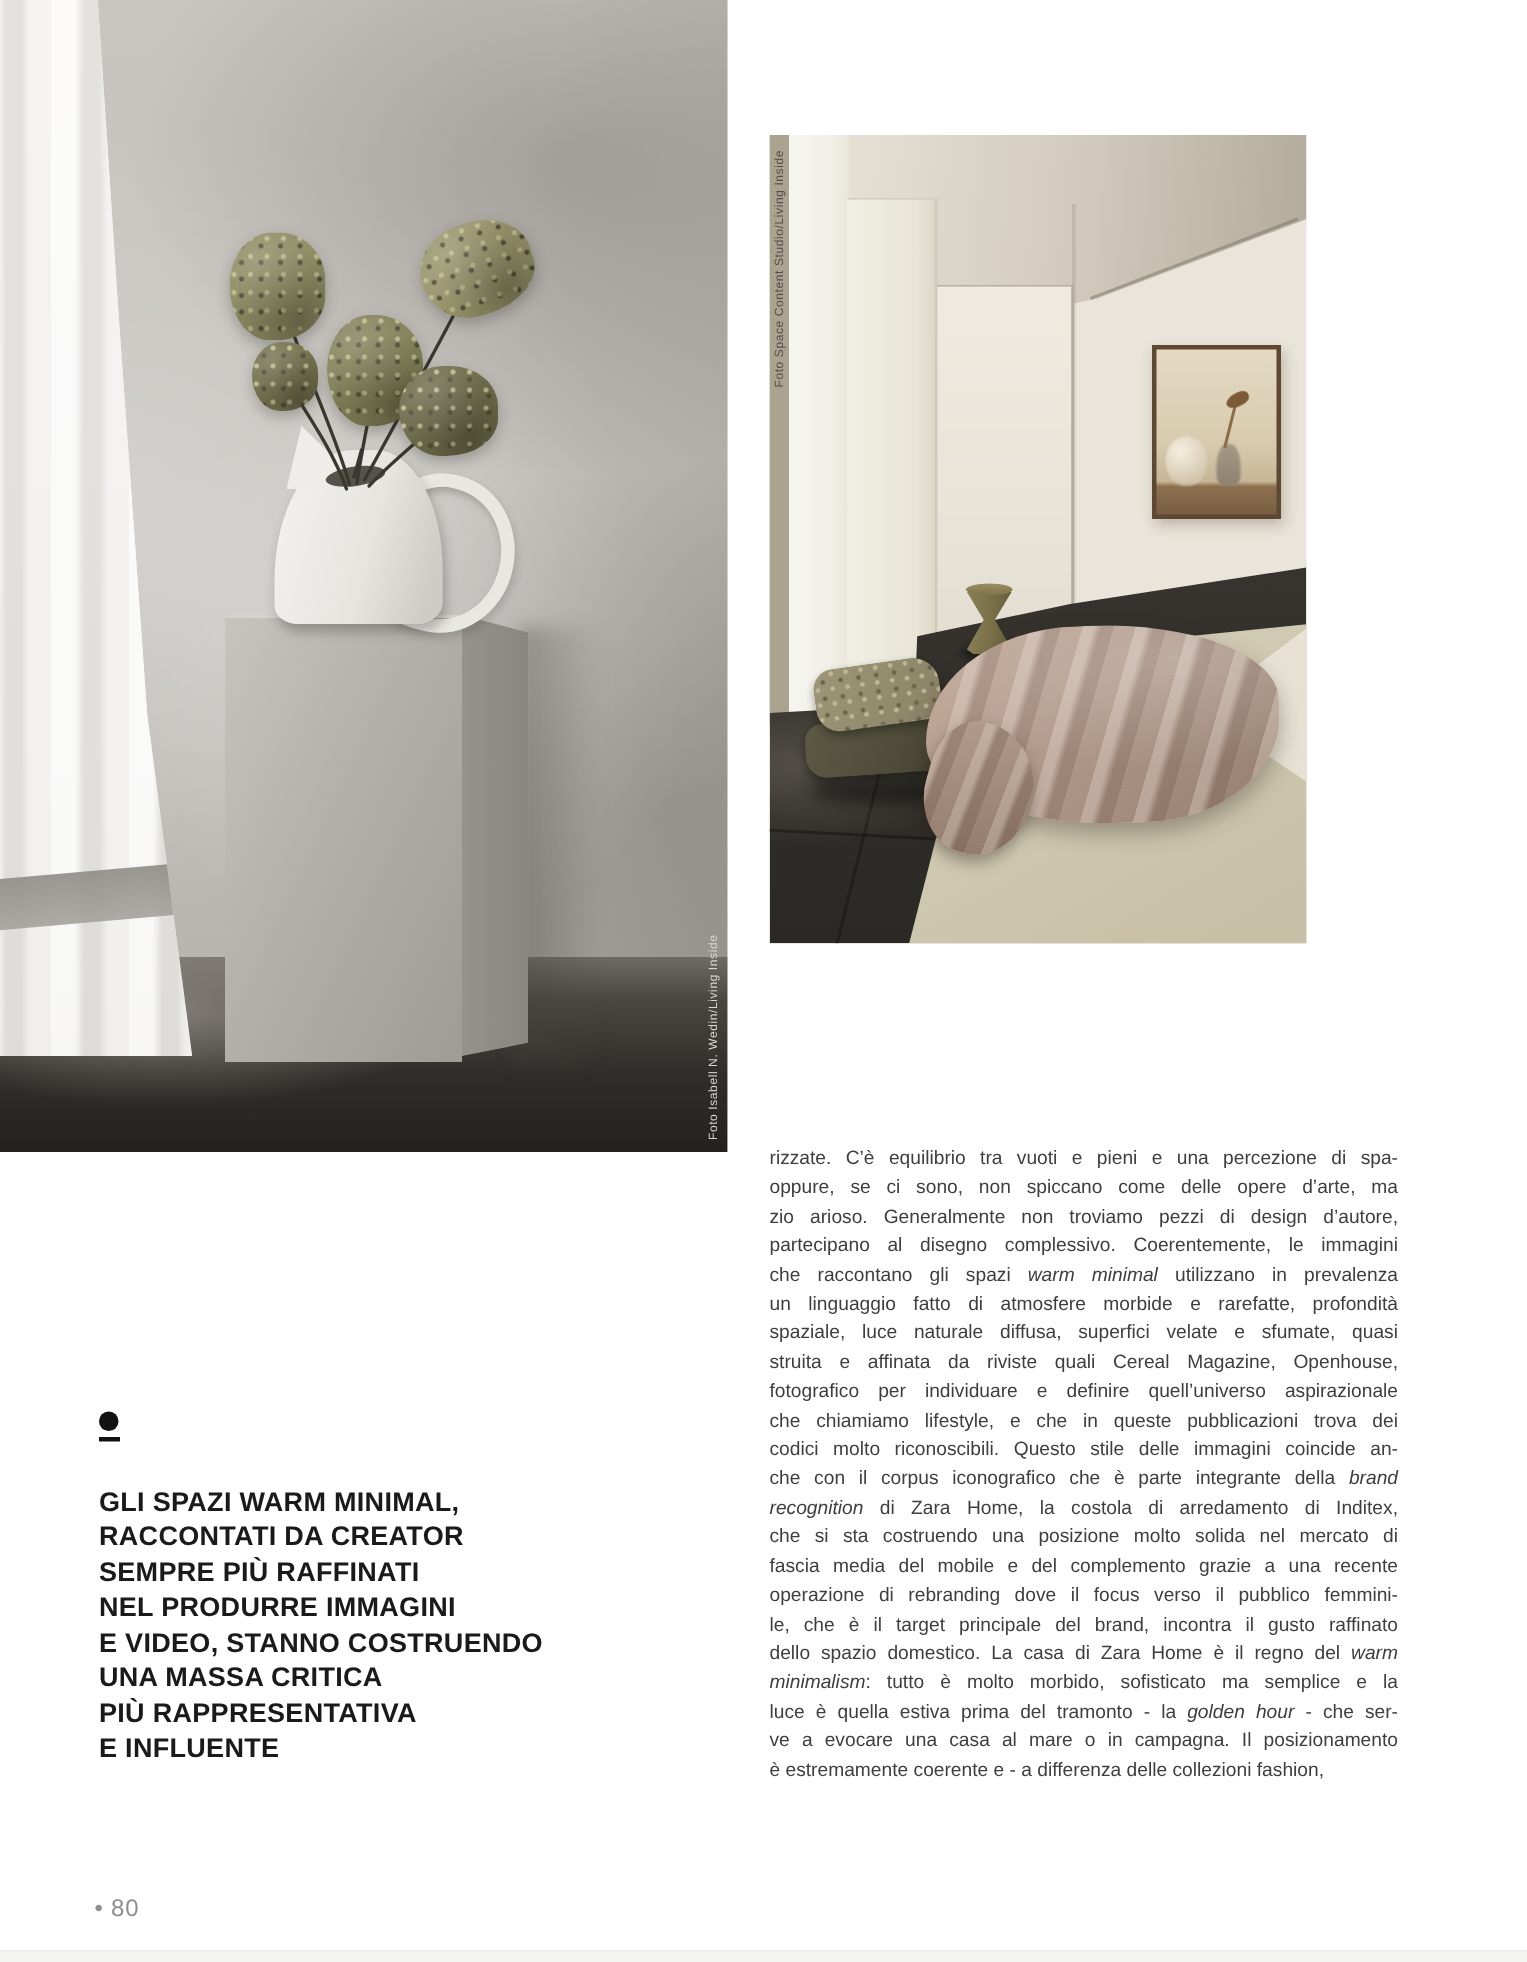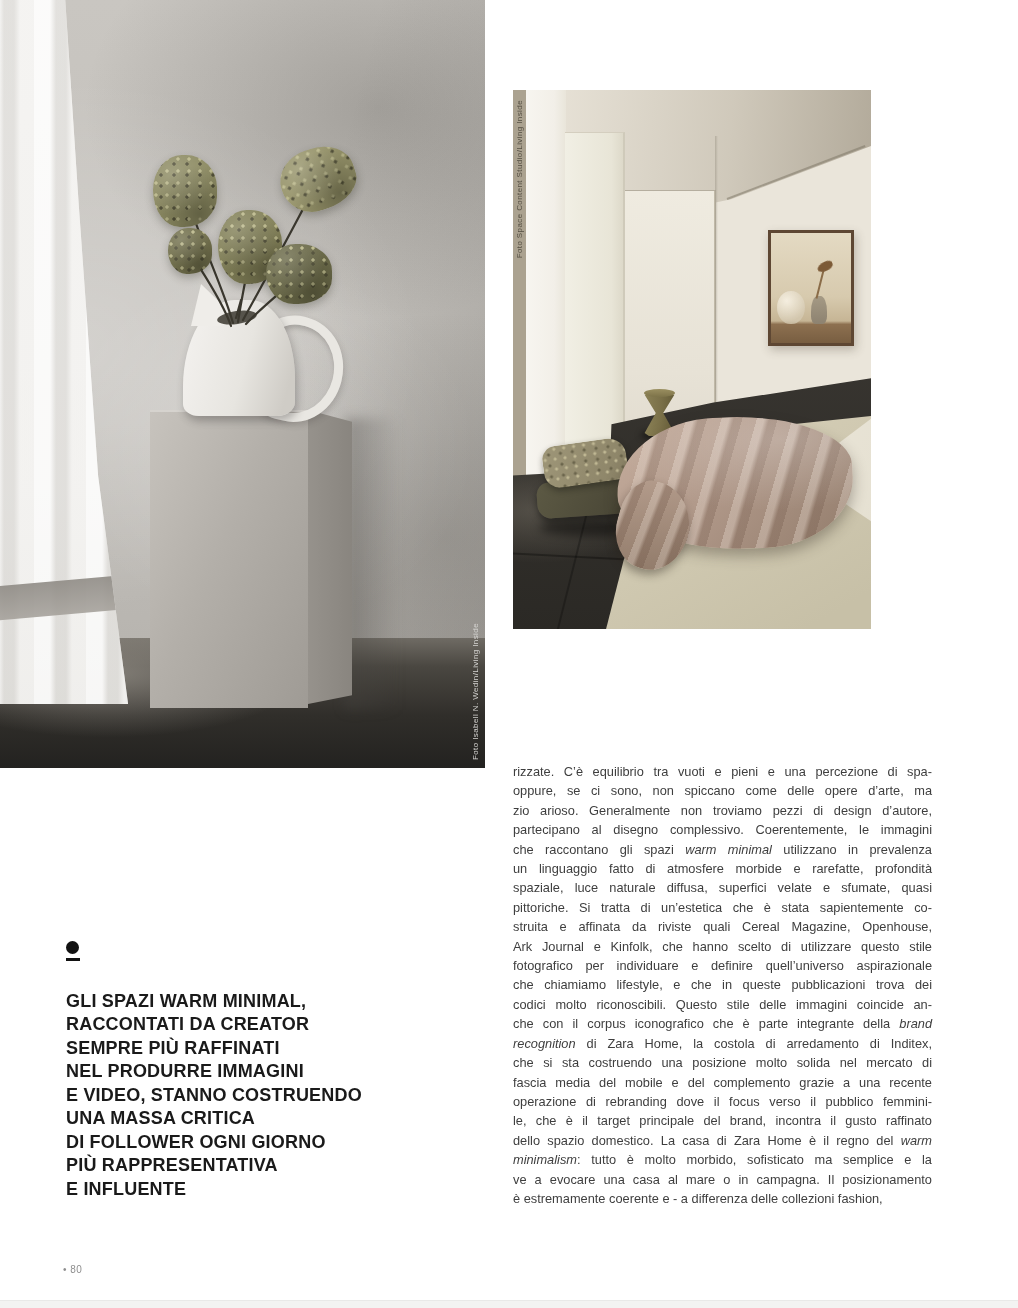--- a/index.html
+++ b/index.html
@@ -151,21 +151,21 @@
   .quote-lines { margin-top:29px; }
   .q-line { font-size:18px; line-height:23.5px; font-weight:800; color:#1a1a1a; letter-spacing:.2px; }
 
   
   .article { position:absolute; left:513px; top:762px; width:419px;
     font-size:12.8px; line-height:19.4px; color:#3e3e3e; }
   .art-line { text-align:justify; text-align-last:justify; }
   .art-line:last-child { text-align-last:left; }
 
   
-  .pageno { position:absolute; left:63px; top:1264px; font-size:10px; color:#8e8e8e; letter-spacing:.5px; }
+  .pageno { position:absolute; left:63px; top:1264px; font-size:16px; color:#8e8e8e; letter-spacing:.5px; }
   .page-edge { position:absolute; left:0; bottom:0; width:100%; height:7px; background:#f3f3f2; border-top:1px solid #e9e9e8; }
 </style>
 </head>
 <body>
 
 <div class="page">
 
   <figure class="photo-left">
     <div class="lp-wall"></div>
     <div class="lp-darken"></div>
@@ -235,48 +235,46 @@
       <span class="q-dot"></span>
       <span class="q-dash"></span>
     </div>
     <div class="quote-lines">
         <div class="q-line">GLI SPAZI WARM MINIMAL,</div>
         <div class="q-line">RACCONTATI DA CREATOR</div>
         <div class="q-line">SEMPRE PIÙ RAFFINATI</div>
         <div class="q-line">NEL PRODURRE IMMAGINI</div>
         <div class="q-line">E VIDEO, STANNO COSTRUENDO</div>
         <div class="q-line">UNA MASSA CRITICA</div>
-        <div class="q-line">DI FOLLOWER OGNI GIORNO</div>
         <div class="q-line">PIÙ RAPPRESENTATIVA</div>
         <div class="q-line">E INFLUENTE</div>
       </div>
   </section>
 
   <section class="article">
       <div class="art-line">rizzate. C’è equilibrio tra vuoti e pieni e una percezione di spa-</div>
       <div class="art-line">oppure, se ci sono, non spiccano come delle opere d’arte, ma</div>
       <div class="art-line">zio arioso. Generalmente non troviamo pezzi di design d’autore,</div>
       <div class="art-line">partecipano al disegno complessivo. Coerentemente, le immagini</div>
       <div class="art-line">che raccontano gli spazi <i>warm minimal</i> utilizzano in prevalenza</div>
       <div class="art-line">un linguaggio fatto di atmosfere morbide e rarefatte, profondità</div>
       <div class="art-line">spaziale, luce naturale diffusa, superfici velate e sfumate, quasi</div>
-      <div class="art-line">pittoriche. Si tratta di un’estetica che è stata sapientemente co-</div>
       <div class="art-line">struita e affinata da riviste quali Cereal Magazine, Openhouse,</div>
-      <div class="art-line">Ark Journal e Kinfolk, che hanno scelto di utilizzare questo stile</div>
       <div class="art-line">fotografico per individuare e definire quell’universo aspirazionale</div>
       <div class="art-line">che chiamiamo lifestyle, e che in queste pubblicazioni trova dei</div>
       <div class="art-line">codici molto riconoscibili. Questo stile delle immagini coincide an-</div>
       <div class="art-line">che con il corpus iconografico che è parte integrante della <i>brand</i></div>
       <div class="art-line"><i>recognition</i> di Zara Home, la costola di arredamento di Inditex,</div>
       <div class="art-line">che si sta costruendo una posizione molto solida nel mercato di</div>
       <div class="art-line">fascia media del mobile e del complemento grazie a una recente</div>
       <div class="art-line">operazione di rebranding dove il focus verso il pubblico femmini-</div>
       <div class="art-line">le, che è il target principale del brand, incontra il gusto raffinato</div>
       <div class="art-line">dello spazio domestico. La casa di Zara Home è il regno del <i>warm</i></div>
       <div class="art-line"><i>minimalism</i>: tutto è molto morbido, sofisticato ma semplice e la</div>
+      <div class="art-line">luce è quella estiva prima del tramonto - la <i>golden hour</i> - che ser-</div>
       <div class="art-line">ve a evocare una casa al mare o in campagna. Il posizionamento</div>
       <div class="art-line">è estremamente coerente e - a differenza delle collezioni fashion,</div>
     </section>
 
   <div class="pageno">• 80</div>
   <div class="page-edge"></div>
 
 </div>
 
 </body></html>

